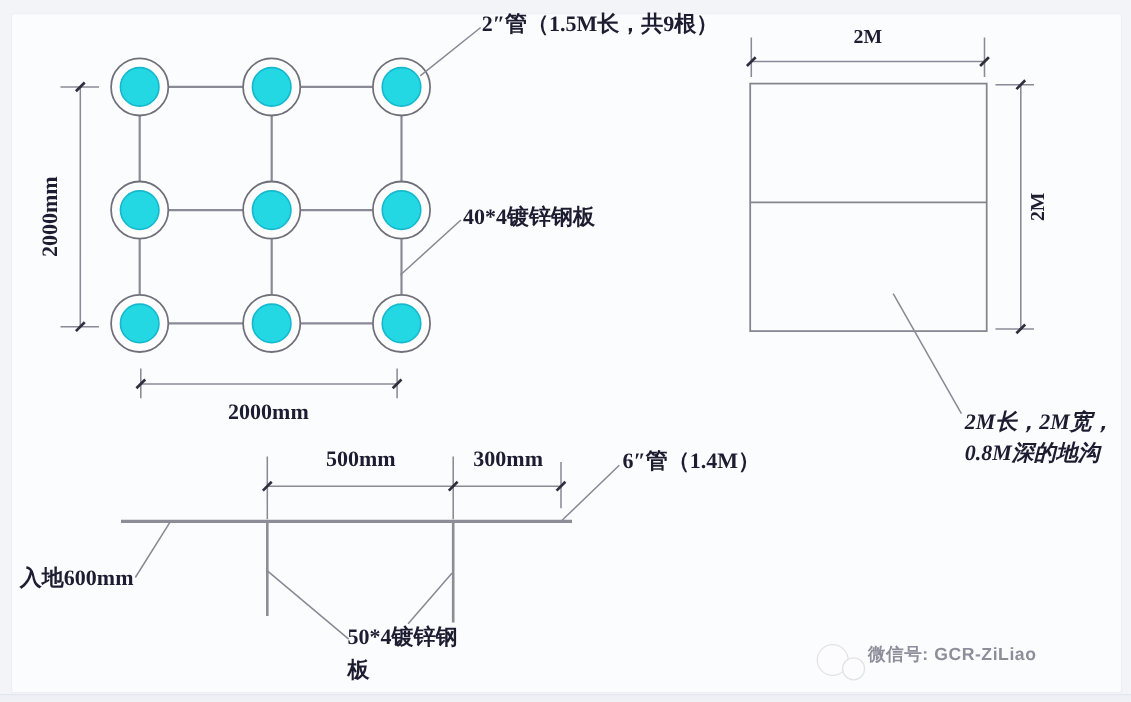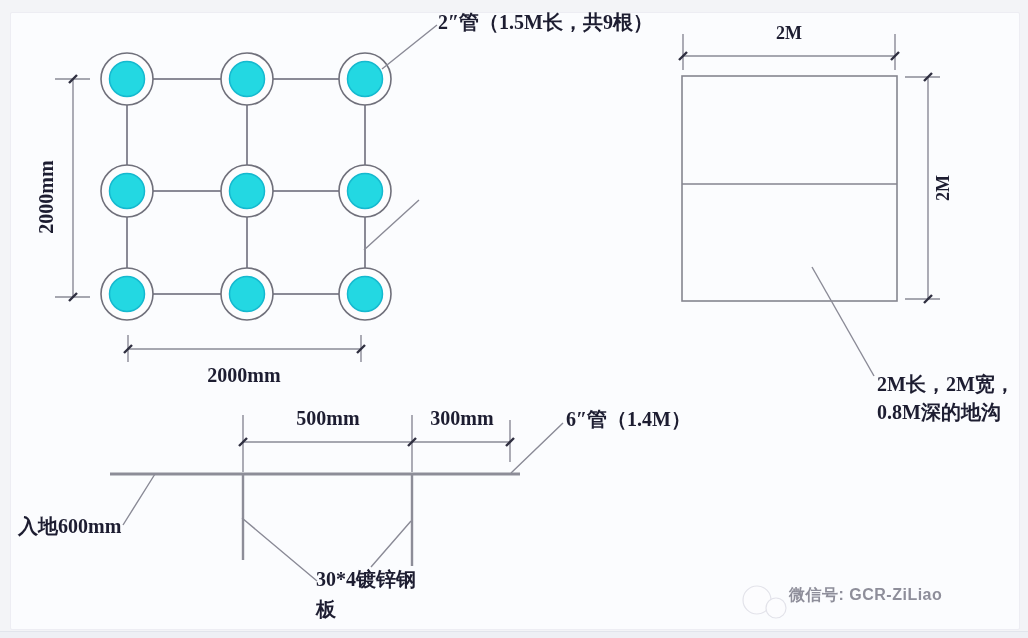--- a/index.html
+++ b/index.html
@@ -119,35 +119,36 @@
       <path class="thin" d="M511 469L563 419 M155 470L123 521 M242 514L317 577 M411 517L371 563"></path>
     </g>
 
     <g opacity="0.9">
       <circle class="logo-bubble" cx="757" cy="596" r="14"></circle>
       <circle class="logo-bubble" cx="776" cy="604" r="10"></circle>
     </g>
   </svg>
 
   <div class="lbl" style="left:438px;top:7px;">2″管（1.5M长，共9根）</div>
+  <div class="lbl" style="left:421px;top:183px;">40*4镀锌钢板</div>
   <div class="lbl rot-ccw" style="left:46px;top:193px;">2000mm</div>
   <div class="lbl center" style="left:244px;top:360px;">2000mm</div>
 
   <div class="lbl center small" style="left:789px;top:20px;">2M</div>
   <div class="lbl rot-ccw small" style="left:944px;top:184px;">2M</div>
-  <div class="note-block" style="left:877px;top:366px;">
+  <div class="note-block" style="left:877px;top:366px;font-style:italic;">
     <div>2M长，2M宽，</div>
     <div>0.8M深的地沟</div>
   </div>
 
   <div class="lbl center" style="left:328px;top:403px;text-align:center;">500mm</div>
   <div class="lbl center" style="left:462px;top:403px;">300mm</div>
   <div class="lbl" style="left:566px;top:404px;">6″管（1.4M）</div>
   <div class="lbl" style="left:18px;top:511px;">入地600mm</div>
   <div class="strap-block" style="left:316px;top:560px;">
-    <div>30*4镀锌钢</div>
+    <div>50*4镀锌钢</div>
     <div>板</div>
   </div>
 
   <div class="watermark" style="left:789px;top:581px;">微信号: GCR-ZiLiao</div>
 
   <div class="footer-strip"></div>
 </div>
 
 </body></html>

